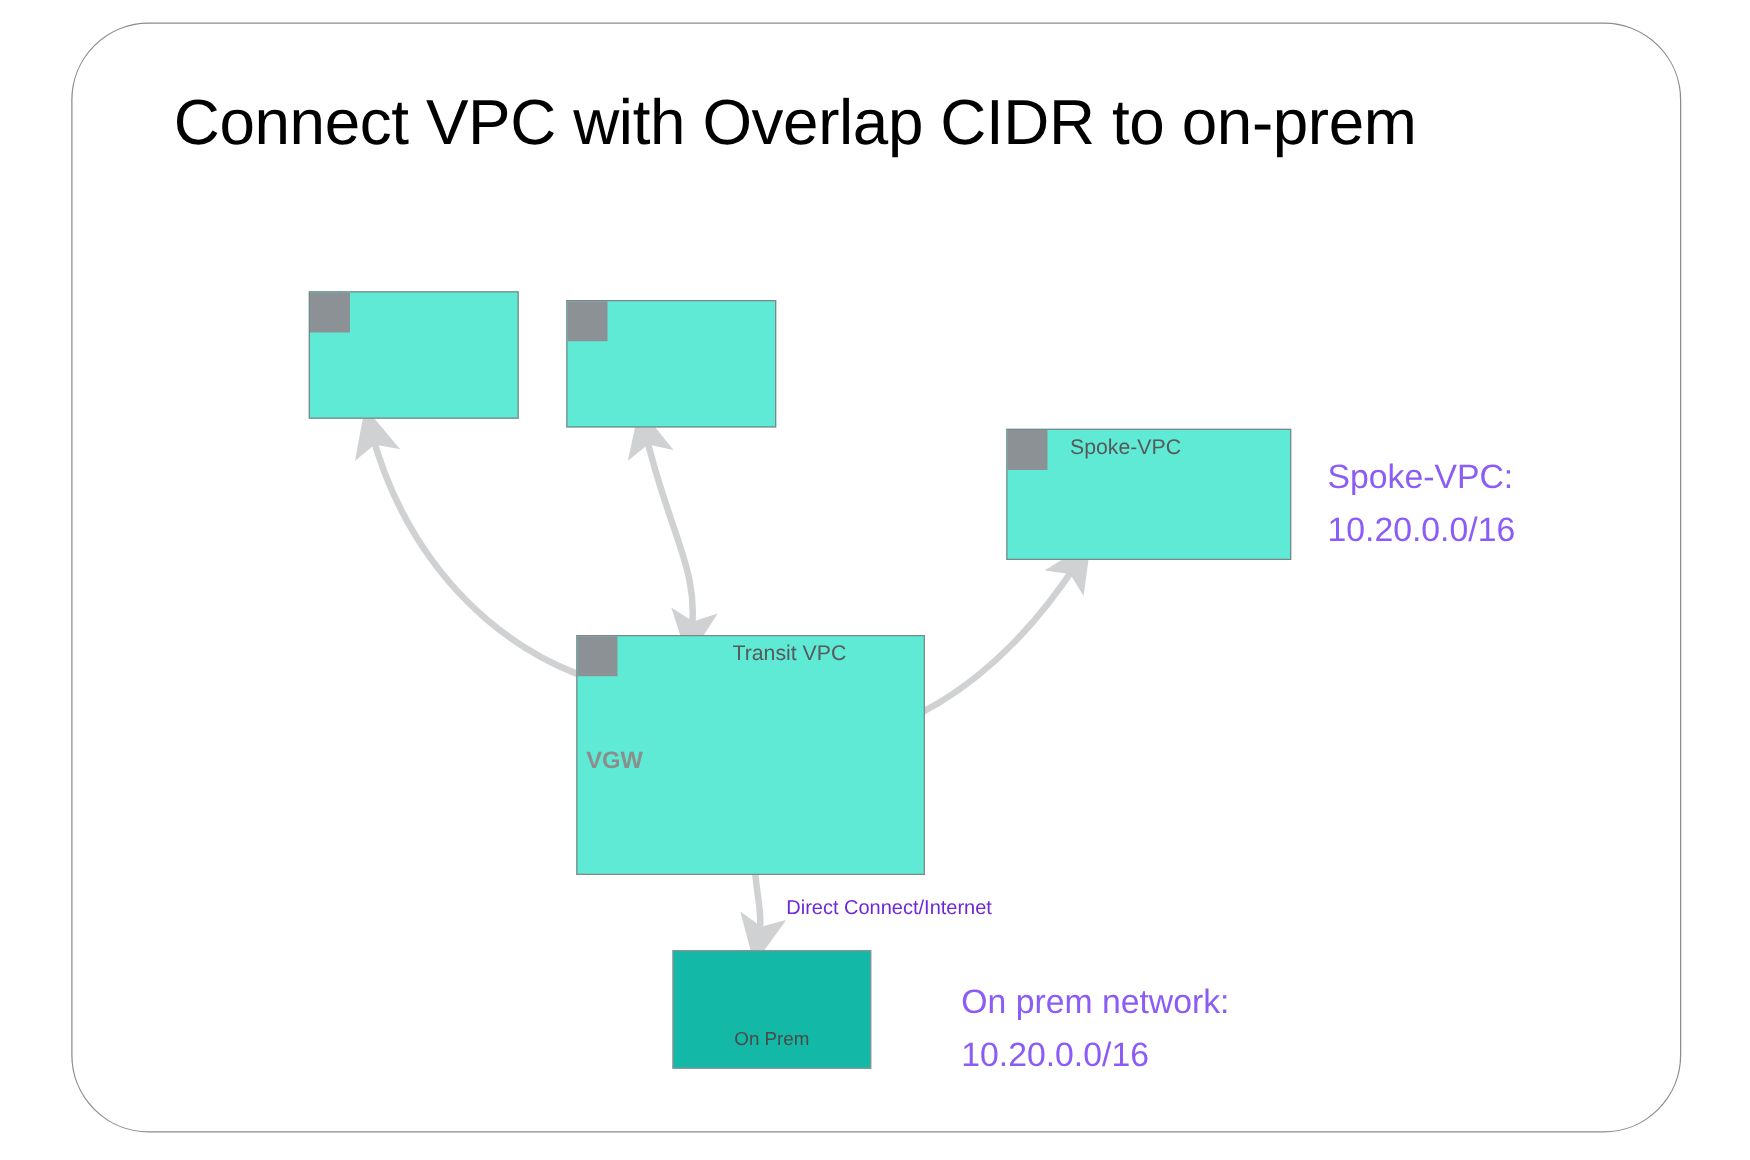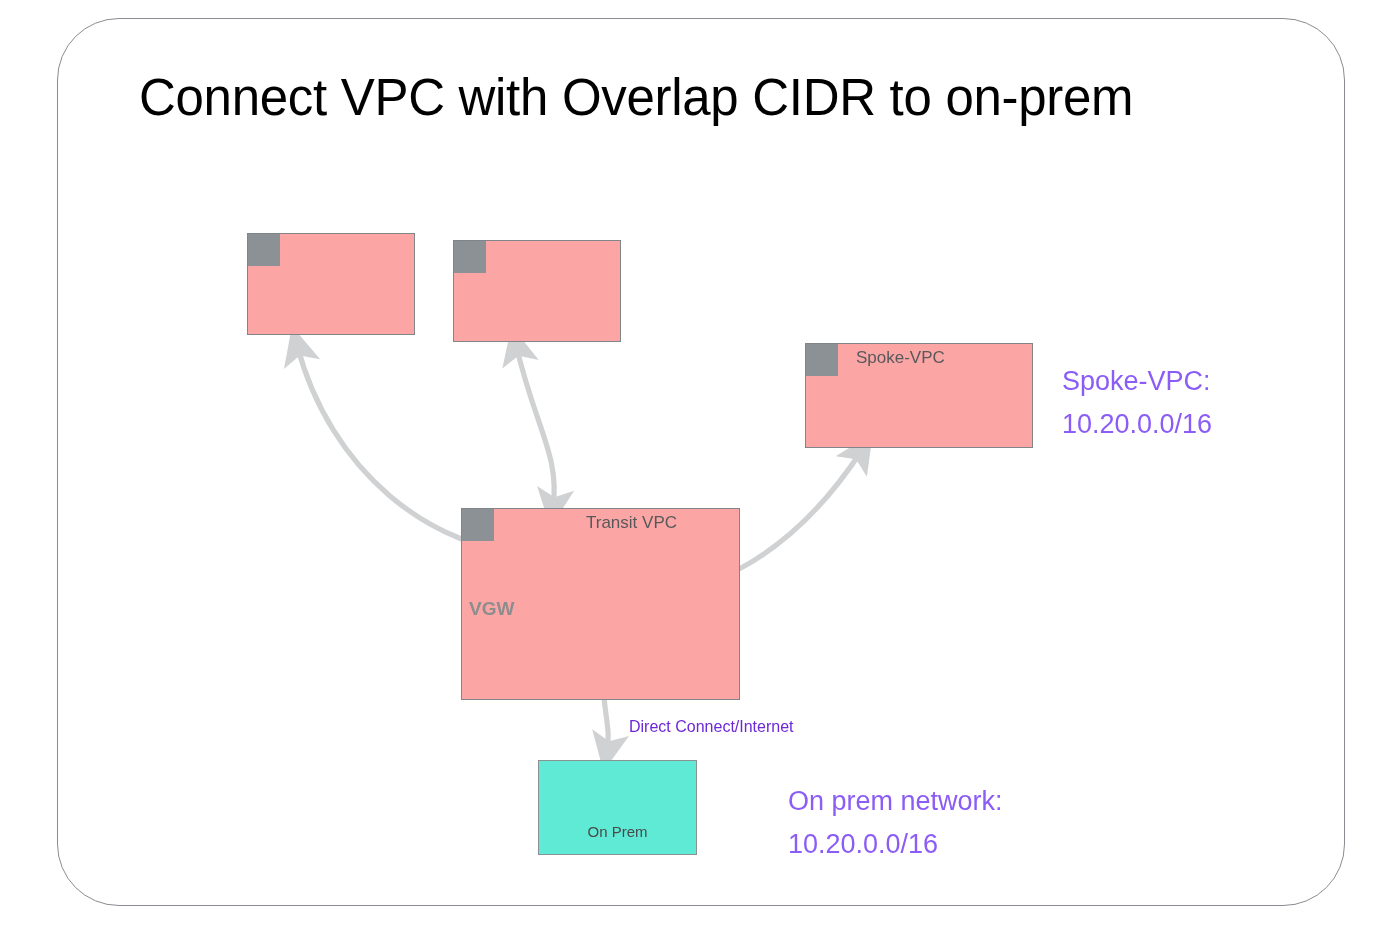--- a/index.html
+++ b/index.html
@@ -46,21 +46,21 @@
     letter-spacing: -0.3px;
     white-space: nowrap;
     font-weight: 400;
   }
 
   
   .vpc-box {
     position: absolute;
     border: 1.6px solid #7f8588;
     box-sizing: border-box;
-    background: #fca5a5;
+    background: #5eead4;
   }
   .vpc-header {
     position: absolute;
     left: 0;
     top: 0;
     width: 32px;
     height: 32px;
     background: #8c9195;
     display: flex;
     align-items: center;
@@ -73,21 +73,21 @@
     color: #58595b;
     white-space: nowrap;
     font-weight: 400;
   }
 
   
   .plain-box {
     position: absolute;
     border: 1.6px solid #8b9092;
     box-sizing: border-box;
-    background: #5eead4;
+    background: #14b8a6;
   }
   .onprem-label {
     position: absolute;
     width: 100%;
     bottom: 14px;
     text-align: center;
     font-size: 15px;
     color: #4a4a4a;
   }
   .vgw-label {
@@ -272,18 +272,18 @@
     <div class="onprem-label">On Prem</div>
   </div>
 
   <div class="edge-label" style="left:629px; top:718px;">Direct Connect/Internet</div>
 
   <div class="side-note" style="left:1062px; top:360px;">
     <div>Spoke-VPC:</div>
     <div>10.20.0.0/16</div>
   </div>
 
-  <div class="side-note" style="left:788px; top:780px;">
+  <div class="side-note" style="left:769px; top:780px;">
     <div>On prem network:</div>
     <div>10.20.0.0/16</div>
   </div>
 
 </div>
 
 </body></html>

